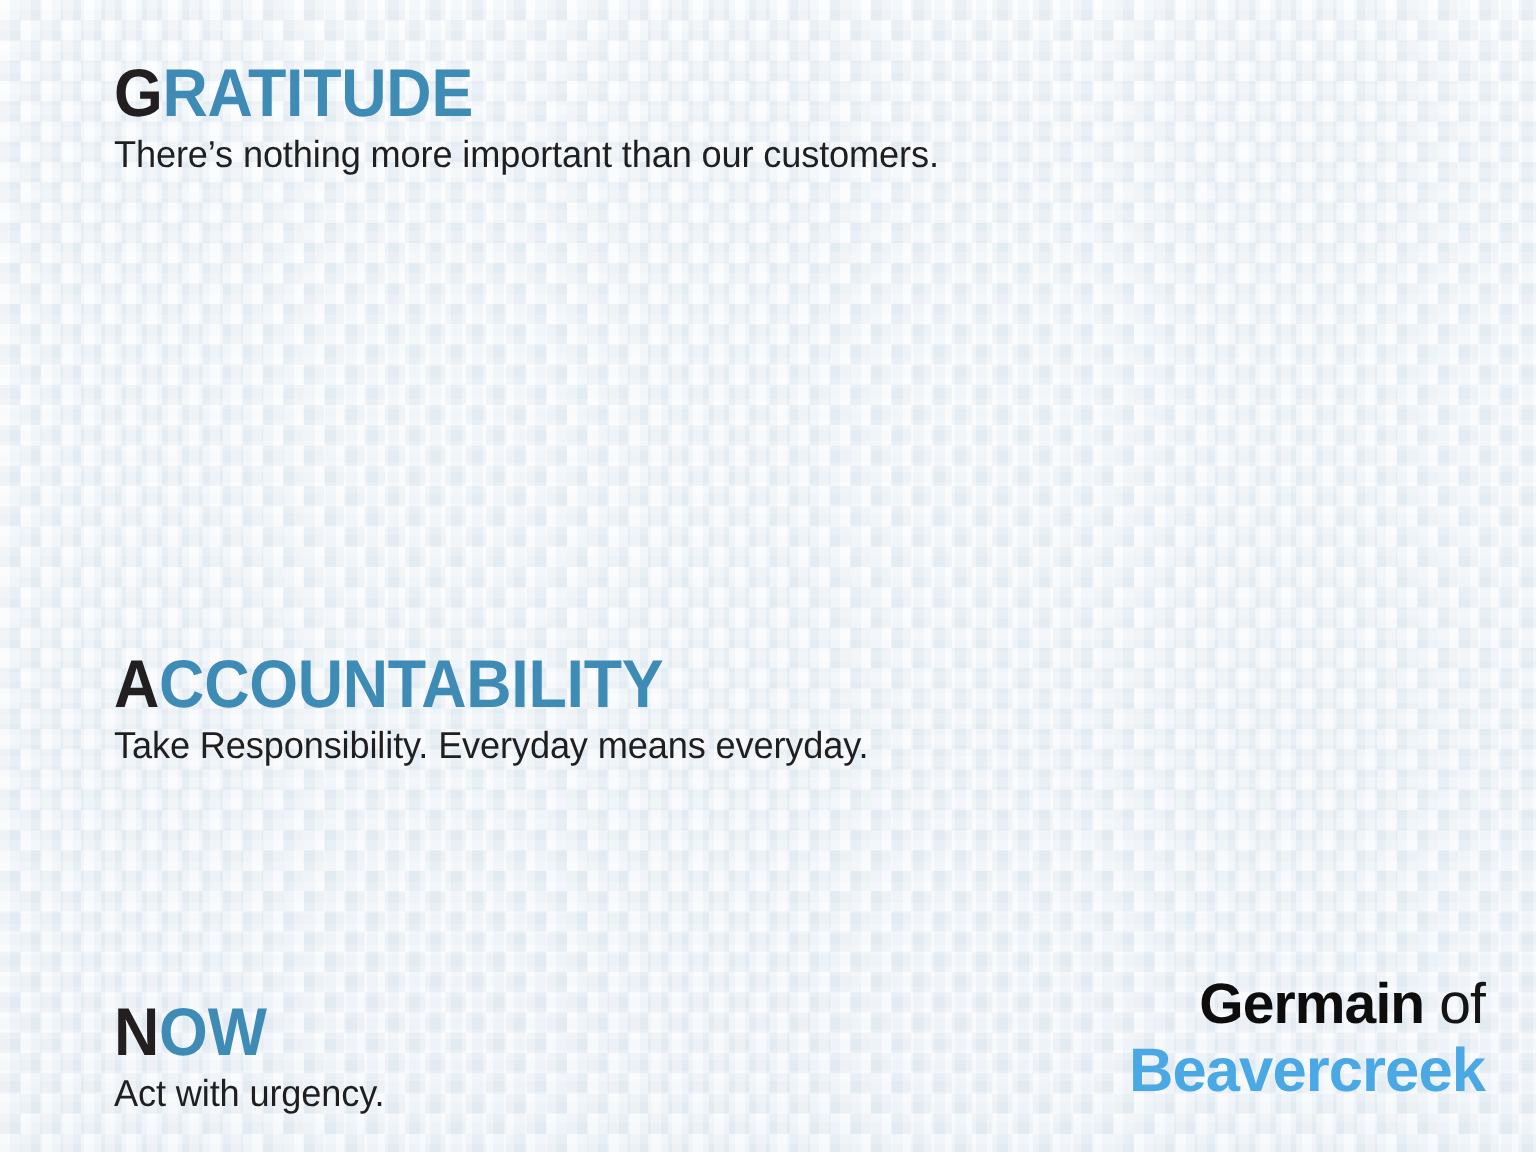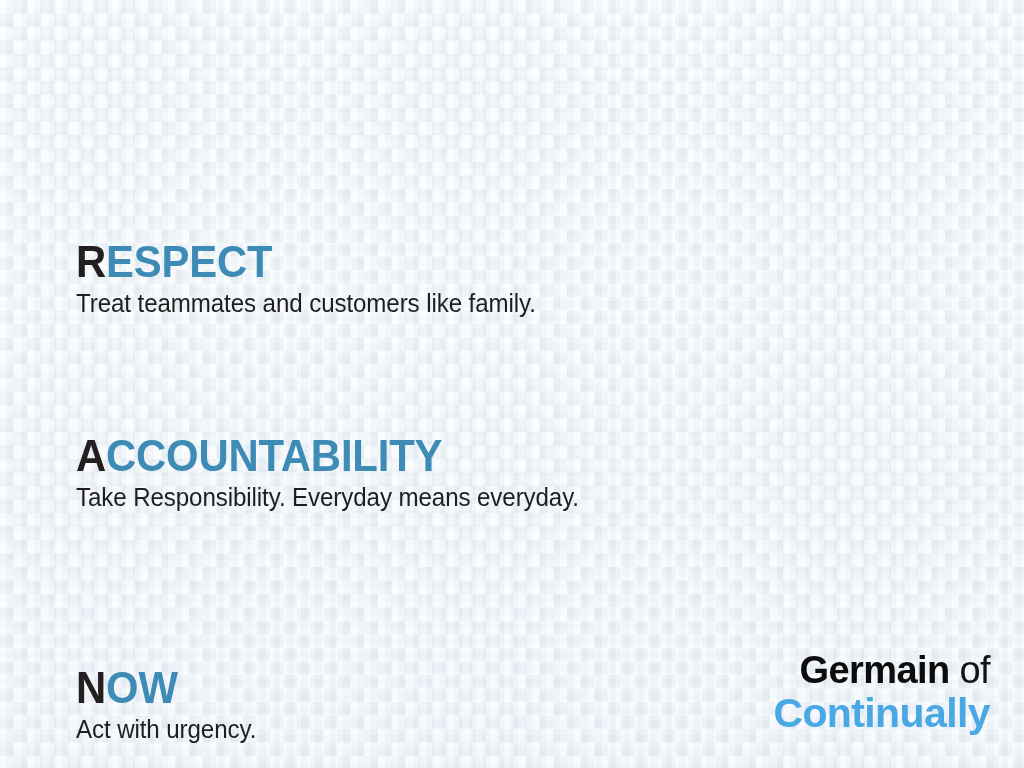--- a/index.html
+++ b/index.html
@@ -135,38 +135,38 @@
 </head>
 <body>
 
 <div id="poster">
 
   <div id="bg-texture"></div>
   <div id="bg-texture2"></div>
 
   <div id="content">
 
+    <div class="value-block pos-0">
+      <div class="value-heading"><span class="initial">G</span><span class="rest">RATITUDE</span></div>
+      <p class="value-desc">There’s nothing more important than our customers.</p>
+    </div>
 
 
-    <div class="value-block pos-2">
-      <div class="value-heading"><span class="initial">R</span><span class="rest">ESPECT</span></div>
-      <p class="value-desc">Treat teammates and customers like family.</p>
-    </div>
 
 
     <div class="value-block pos-4">
       <div class="value-heading"><span class="initial">A</span><span class="rest">CCOUNTABILITY</span></div>
       <p class="value-desc">Take Responsibility. Everyday means everyday.</p>
     </div>
 
 
     <div class="value-block pos-6">
       <div class="value-heading"><span class="initial">N</span><span class="rest">OW</span></div>
       <p class="value-desc">Act with urgency.</p>
     </div>
 
     <div id="logo">
       <div class="logo-line1"><span class="logo-brand">Germain</span><span>&nbsp;</span><span class="logo-of">of</span></div>
-      <div class="logo-line2">Continually</div>
+      <div class="logo-line2">Beavercreek</div>
     </div>
 
   </div>
 </div>
 
 </body></html>

